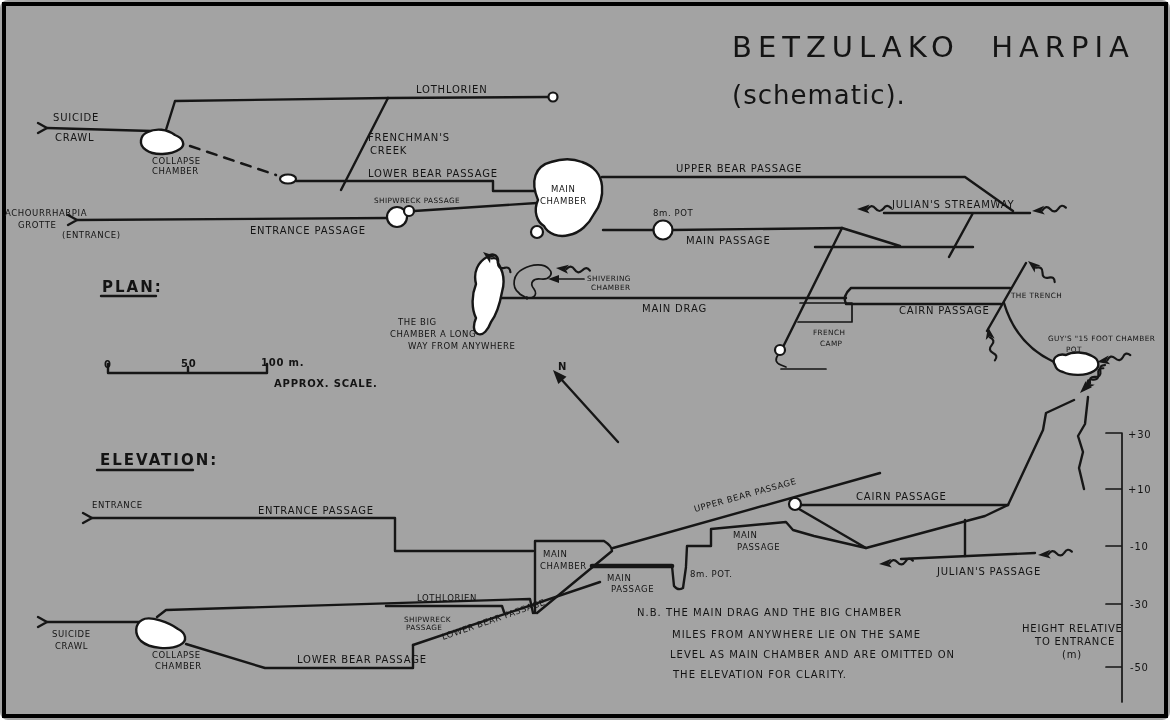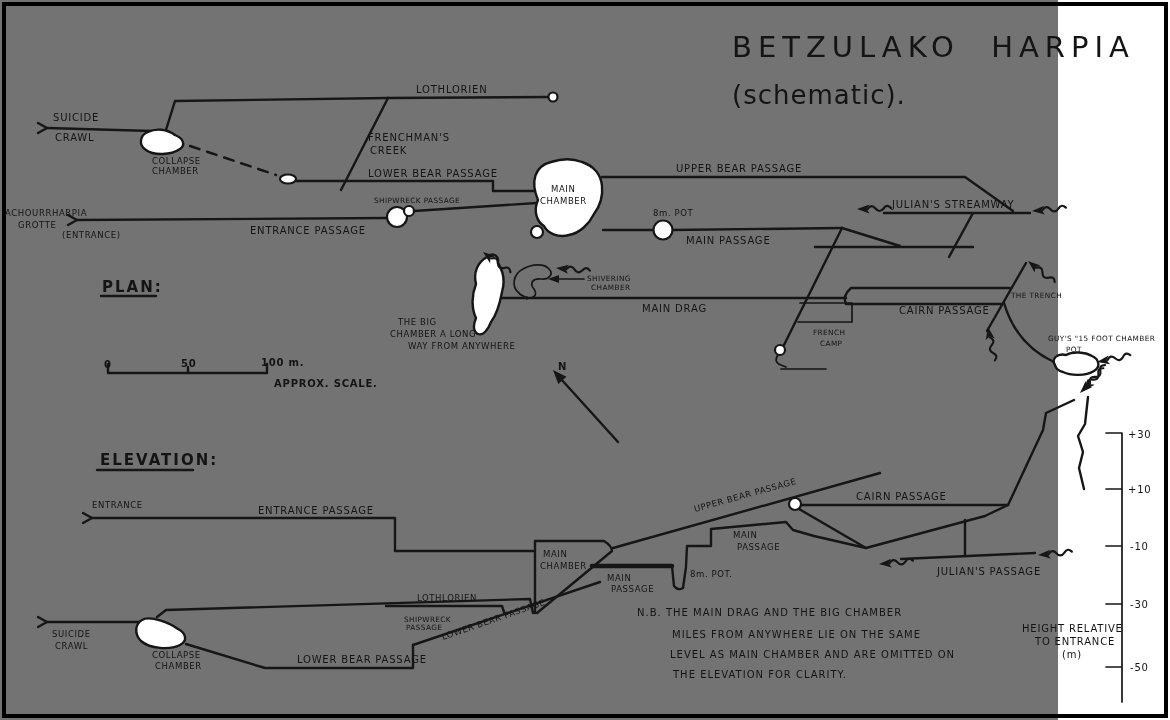--- a/index.html
+++ b/index.html
@@ -1,16 +1,16 @@
 <!DOCTYPE html>
 <html><head>
 <meta charset="utf-8">
 <style>
   html,body{margin:0;padding:0;background:#ffffff;}
-  .page{width:1058px;height:720px;position:relative;background:#737373;}
+  .page{width:1170px;height:720px;position:relative;background:#a3a3a3;border-radius:8px;}
   svg{display:block;}
   .p  {fill:none;stroke:#161616;stroke-width:2.4;stroke-linecap:round;stroke-linejoin:round;}
   .p-thin{fill:none;stroke:#161616;stroke-width:1.7;stroke-linecap:round;stroke-linejoin:round;}
   .p-thick{fill:none;stroke:#161616;stroke-width:4.6;stroke-linecap:round;stroke-linejoin:round;}
   .blob{fill:#ffffff;stroke:#161616;stroke-width:2.4;stroke-linejoin:round;}
   .pot {fill:#ffffff;stroke:#161616;stroke-width:2.2;}
   .dash{stroke-dasharray:10 8;}
   text{fill:#141414;font-family:"DejaVu Sans","Liberation Sans",sans-serif;}
   .title{font-size:29px;letter-spacing:6px;word-spacing:16px;}
   .sub{font-size:26px;letter-spacing:1px;}

